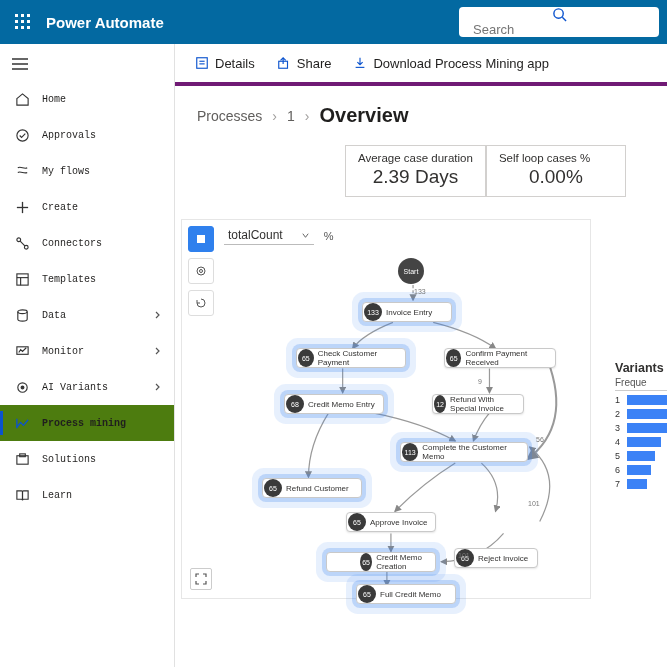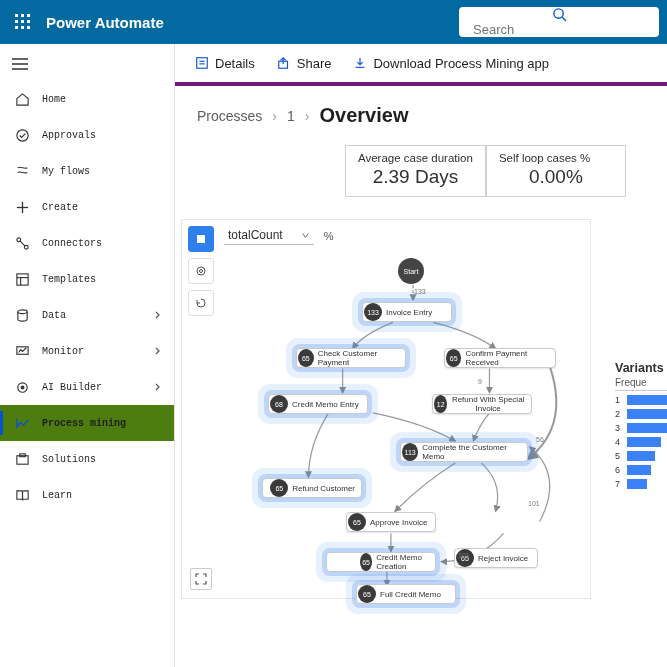--- a/index.html
+++ b/index.html
@@ -180,21 +180,21 @@
             <path d="M4 2 7 5 4 8" fill="none" stroke="#555" stroke-width="1.2"></path>
           </svg></span>
     </div>
     <div class="nav-item">
       <span class="ico">
           <svg width="15" height="15" viewBox="0 0 16 16" fill="none" stroke="#333" stroke-width="1.2">
             <circle cx="8" cy="8" r="5"></circle>
             <circle cx="8" cy="8" r="1.5" fill="#333"></circle>
           </svg>
         </span>
-      <span class="lbl">AI Builder</span>
+      <span class="lbl">AI Variants</span>
       <span class="chev"><svg width="10" height="10" viewBox="0 0 10 10">
             <path d="M4 2 7 5 4 8" fill="none" stroke="#555" stroke-width="1.2"></path>
           </svg></span>
     </div>
     <div class="nav-item active">
       <span class="ico">
           <svg width="15" height="15" viewBox="0 0 16 16" fill="none" stroke="#0b53ce" stroke-width="1.4">
             <line x1="2" y1="13" x2="2" y2="3"></line>
             <path d="M2 12 6 7 9 10 14 4"></path>
           </svg>
@@ -338,33 +338,33 @@
                 <span>Invoice Entry</span>
               </div>
               <div class="node glow" style="left: 74px; top: 84px; width: 110px;">
                 <span class="badge">65</span>
                 <span>Check Customer Payment</span>
               </div>
               <div class="node" style="left: 222px; top: 84px; width: 112px;">
                 <span class="badge">65</span>
                 <span>Confirm Payment Received</span>
               </div>
-              <div class="node glow" style="left: 46px; top: 130px; width: 100px;">
+              <div class="node glow" style="left: 62px; top: 130px; width: 100px;">
                 <span class="badge">68</span>
                 <span>Credit Memo Entry</span>
               </div>
-              <div class="node" style="left: 210px; top: 130px; width: 100px; text-align: center;">
+              <div class="node" style="left: 210px; top: 130px; width: 92px;">
                 <span class="badge">12</span>
                 <span>Refund With Special Invoice</span>
               </div>
               <div class="node glow" style="left: 178px; top: 178px; width: 128px;">
                 <span class="badge">113</span>
                 <span>Complete the Customer Memo</span>
               </div>
-              <div class="node glow" style="left: 40px; top: 214px; width: 100px; justify-content: flex-end;">
+              <div class="node glow" style="left: 40px; top: 214px; width: 100px;">
                 <span class="badge">65</span>
                 <span>Refund Customer</span>
               </div>
               <div class="node" style="left: 124px; top: 248px; width: 90px;">
                 <span class="badge">65</span>
                 <span>Approve Invoice</span>
               </div>
               <div class="node" style="left: 232px; top: 248px; width: 84px; margin-top: 36px;">
                 <span class="badge">65</span>
                 <span>Reject Invoice</span>

